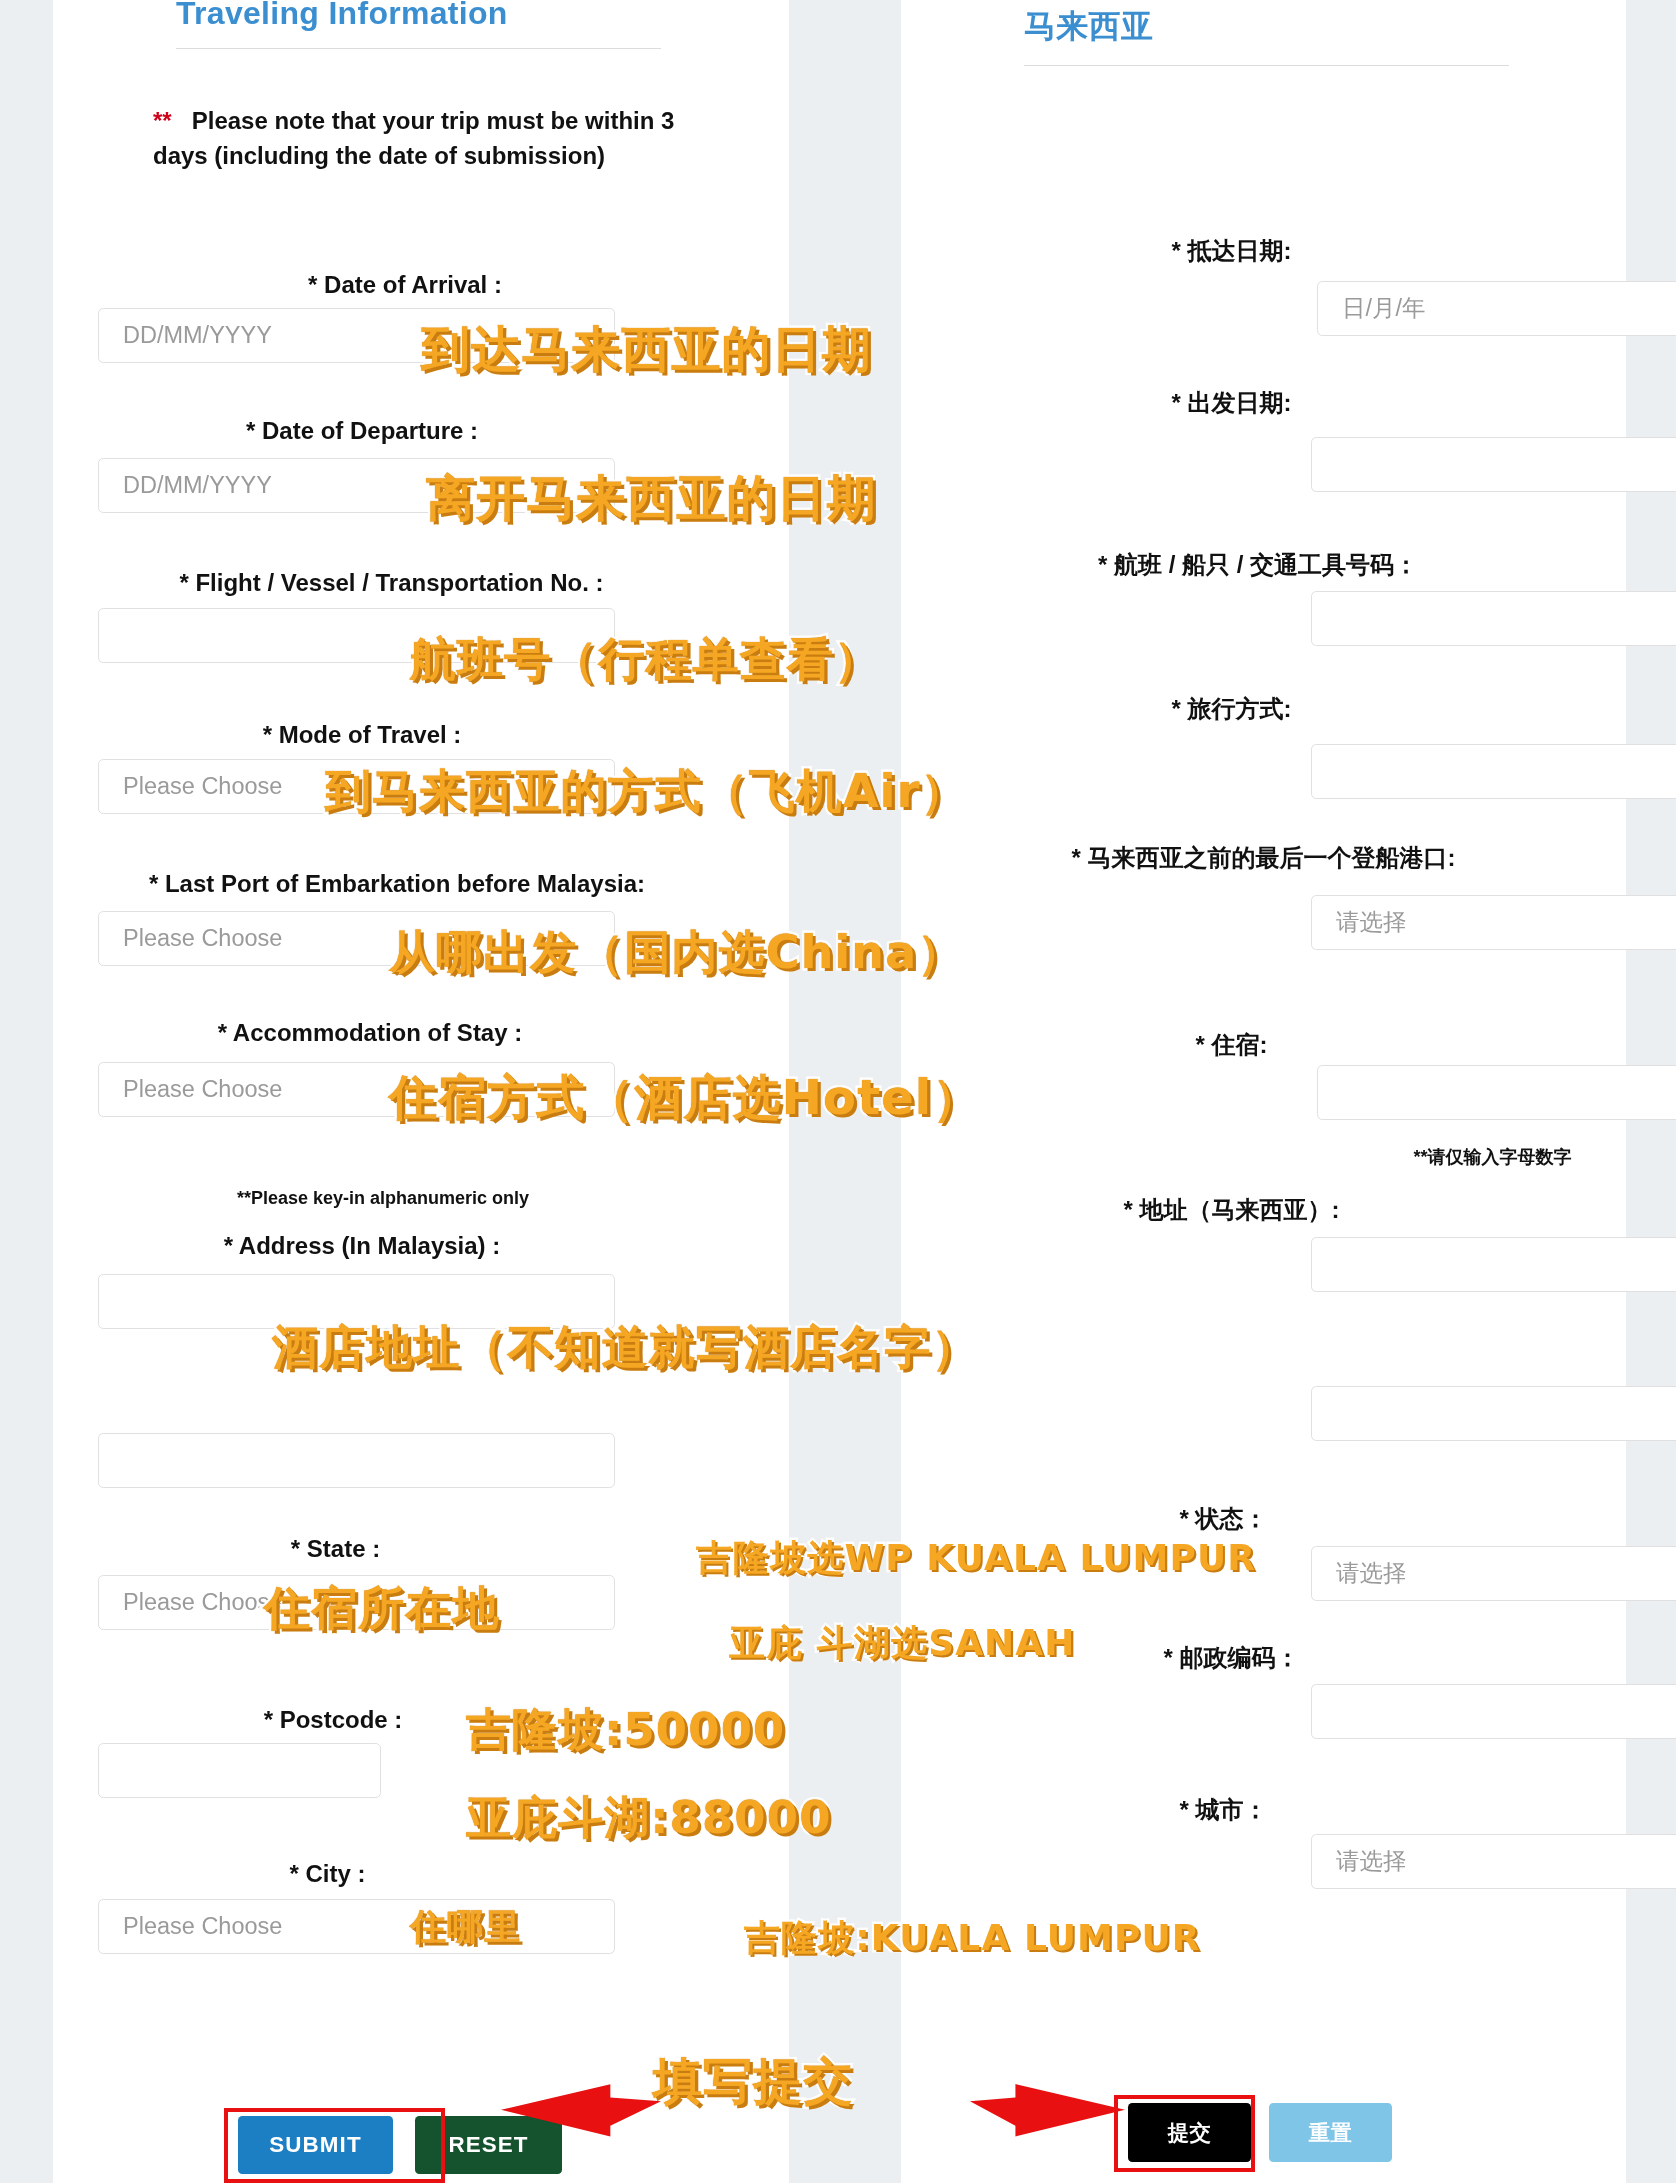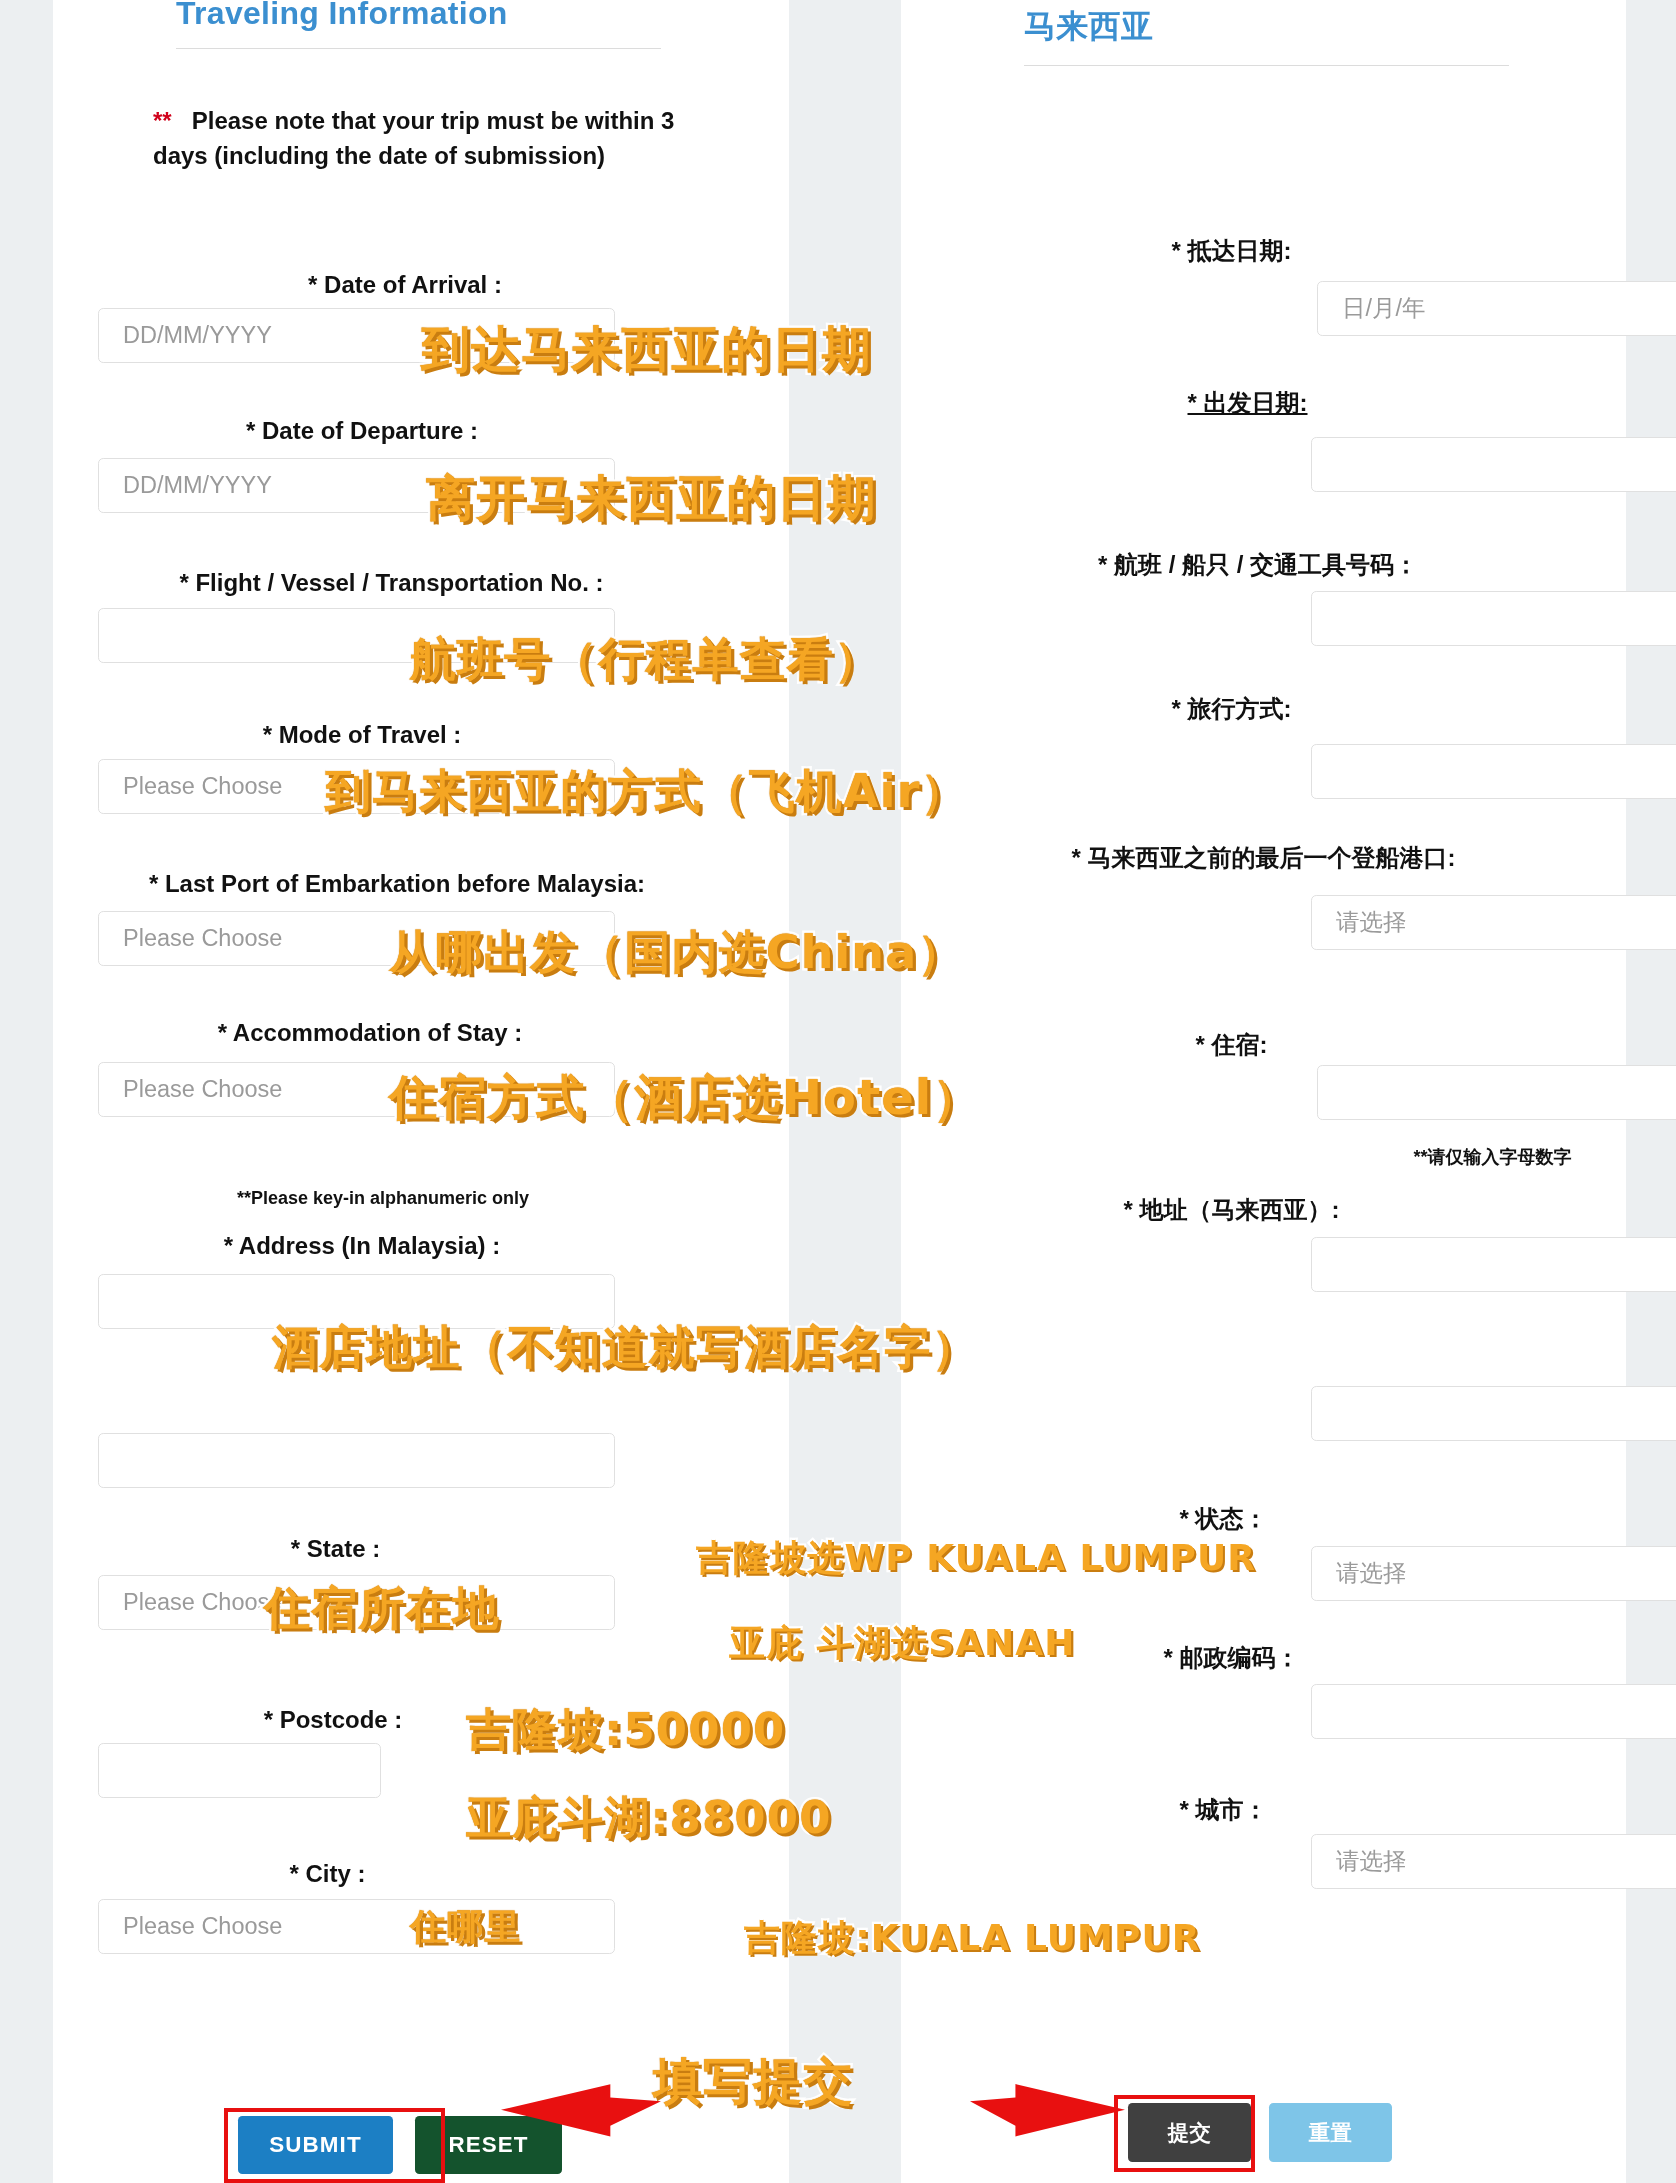--- a/index.html
+++ b/index.html
@@ -74,21 +74,21 @@
     font-weight: bold;
     letter-spacing: 1.1px;
     text-align: center;
     color: #ffffff;
     border: none;
     cursor: pointer;
     font-family: "Liberation Sans", sans-serif;
   }
   .btn-submit { background: #1c7fc4; }
   .btn-reset  { background: #14532d; }
-  .btn-cn-submit { background: #404040; font-size: 21.3px; letter-spacing: 0.5px;}
+  .btn-cn-submit { background: #000000; font-size: 21.3px; letter-spacing: 0.5px;}
   .btn-cn-reset  { background: #7ec5e8; font-size: 21.3px; letter-spacing: 0.5px;}
   .redbox {
     position: absolute;
     border: 4.8px solid #e81010;
     box-sizing: border-box;
     pointer-events: none;
   }
   
   .anno {
     position: absolute;
@@ -167,21 +167,21 @@
 
     <div style="position:absolute;left:123px;top:5.3px;">
       <div class="col-title">马来西亚</div>
       <div class="title-rule"></div>
     </div>
 
 
     <div class="label" style="position:absolute;left:0;top:235px;width:661px;">* 抵达日期:</div>
     <div class="field" style="position:absolute;left:954px;top:281px;width:496px;left:416px;">日/月/年</div>
 
-    <div class="label" style="position:absolute;left:16px;top:387px;width:661px;text-decoration:underline;">* 出发日期:</div>
+    <div class="label" style="position:absolute;left:0;top:387px;width:661px;">* 出发日期:</div>
     <div class="field empty" style="position:absolute;left:410px;top:437px;width:501px;"></div>
 
     <div class="label" style="position:absolute;left:0;top:549px;width:714px;">* 航班 / 船只 / 交通工具号码：</div>
     <div class="field empty" style="position:absolute;left:410px;top:591px;width:501px;"></div>
 
     <div class="label" style="position:absolute;left:0;top:693px;width:661px;">* 旅行方式:</div>
     <div class="field empty" style="position:absolute;left:410px;top:744px;width:501px;"></div>
 
     <div class="label" style="position:absolute;left:0;top:842px;width:725px;">* 马来西亚之前的最后一个登船港口:</div>
     <div class="field" style="position:absolute;left:410px;top:895px;width:501px;">请选择</div>

